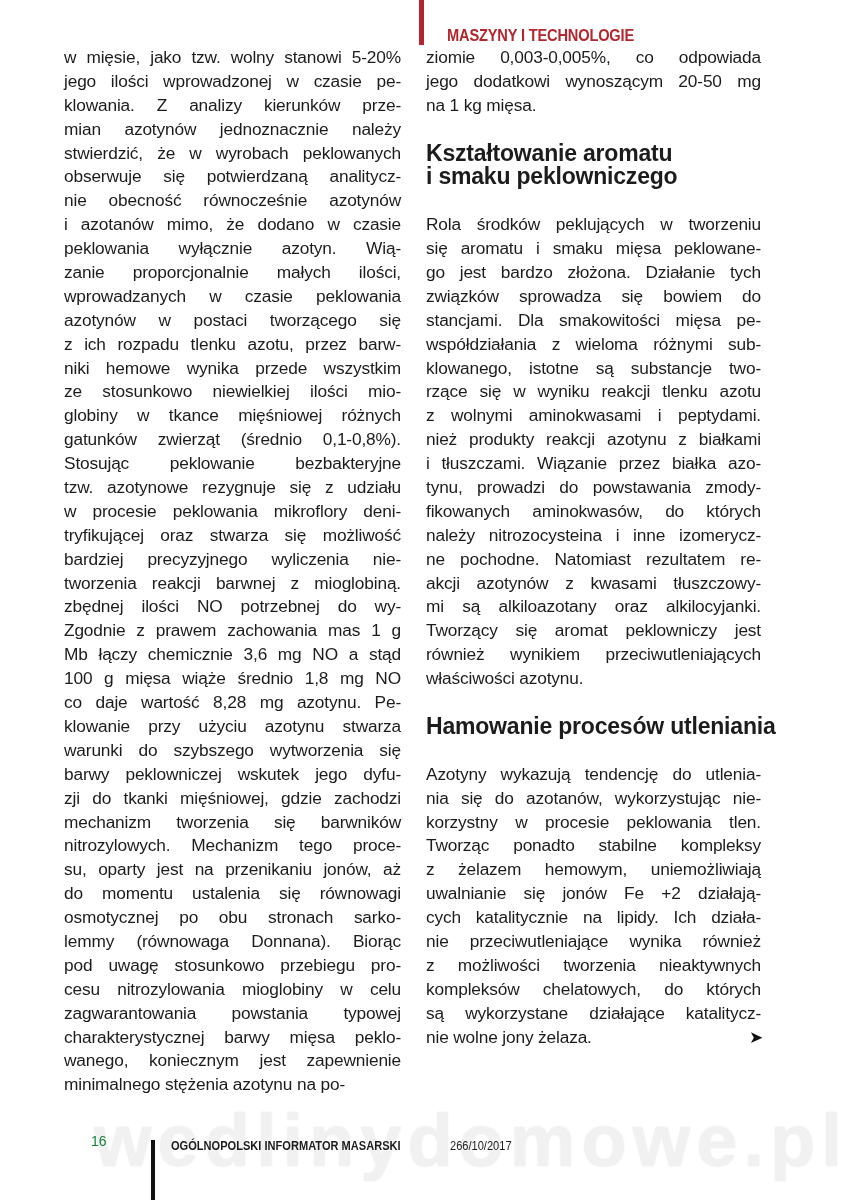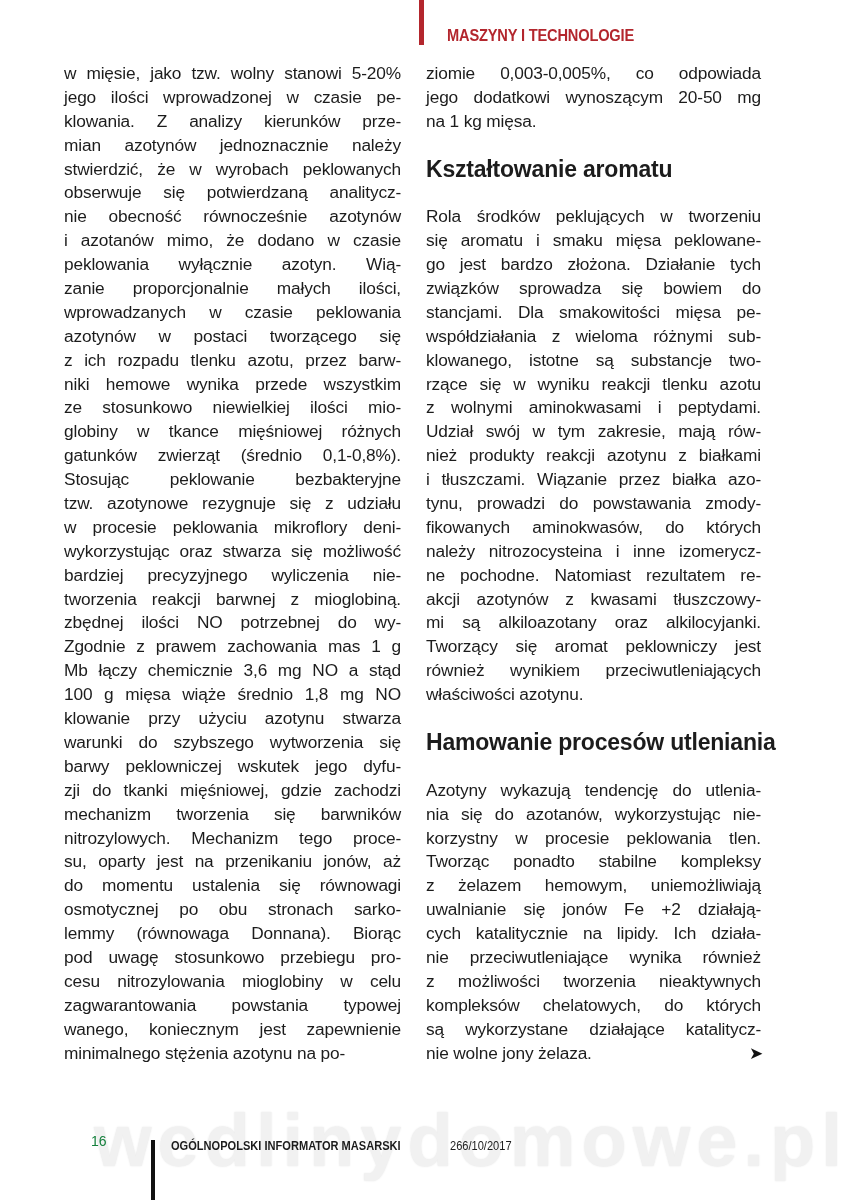--- a/index.html
+++ b/index.html
@@ -1,19 +1,19 @@
 <!DOCTYPE html>
 <html><head>
 <meta charset="utf-8">
 <style>
   html, body { margin: 0; padding: 0; background: #ffffff; }
   body { width: 843px; height: 1200px; position: relative; overflow: hidden; font-family: "Liberation Sans", sans-serif; color: #1c1c1c; }
   .section-bar { position: absolute; left: 419px; top: 0; width: 5px; height: 45px; background: #b3262d; }
   .section-title { position: absolute; left: 447px; top: 26px; font-family: "Liberation Sans", sans-serif; font-weight: bold; font-size: 17px; color: #b3262d; letter-spacing: -0.2px; transform: scaleX(0.86); transform-origin: left top; white-space: nowrap; }
-  .col { position: absolute; top: 62px; }
+  .col { position: absolute; top: 46px; }
   .col-left { left: 64px; width: 337px; }
   .col-right { left: 426px; width: 335px; }
   .line { display: block; font-size: 17.3px; line-height: 23.9px; height: 23.9px; white-space: nowrap; text-align: justify; text-align-last: justify; letter-spacing: -0.15px; }
   .line.last { text-align-last: left; }
   .heading { display: block; font-weight: bold; font-size: 23px; line-height: 23.9px; height: 23.9px; white-space: nowrap; letter-spacing: -0.2px; }
   .gap { display: block; height: 23.9px; }
   .arrow-line { position: relative; }
   .continue-arrow { position: absolute; right: -2px; top: 0; font-size: 17px; color: #111; }
   .watermark { position: absolute; left: 94px; top: 1098px; font-family: "Liberation Sans", sans-serif; font-weight: bold; font-size: 74px; color: #f1f1f1; letter-spacing: 6px; white-space: nowrap; text-shadow: 0 0 2px #e6e6e6; }
   .page-number { position: absolute; left: 91px; top: 1133px; font-size: 14px; color: #15803d; }
@@ -43,64 +43,66 @@
     <span class="line">wprowadzanych w czasie peklowania</span>
     <span class="line">azotynów w postaci tworzącego się</span>
     <span class="line">z ich rozpadu tlenku azotu, przez barw-</span>
     <span class="line">niki hemowe wynika przede wszystkim</span>
     <span class="line">ze stosunkowo niewielkiej ilości mio-</span>
     <span class="line">globiny w tkance mięśniowej różnych</span>
     <span class="line">gatunków zwierząt (średnio 0,1-0,8%).</span>
     <span class="line">Stosując peklowanie bezbakteryjne</span>
     <span class="line">tzw. azotynowe rezygnuje się z udziału</span>
     <span class="line">w procesie peklowania mikroflory deni-</span>
-    <span class="line">wykorzystując oraz stwarza się możliwość</span>
+    <span class="line">tryfikującej oraz stwarza się możliwość</span>
     <span class="line">bardziej precyzyjnego wyliczenia nie-</span>
     <span class="line">tworzenia reakcji barwnej z mioglobiną.</span>
     <span class="line">zbędnej ilości NO potrzebnej do wy-</span>
     <span class="line">Zgodnie z prawem zachowania mas 1 g</span>
     <span class="line">Mb łączy chemicznie 3,6 mg NO a stąd</span>
     <span class="line">100 g mięsa wiąże średnio 1,8 mg NO</span>
+    <span class="line">co daje wartość 8,28 mg azotynu. Pe-</span>
     <span class="line">klowanie przy użyciu azotynu stwarza</span>
     <span class="line">warunki do szybszego wytworzenia się</span>
     <span class="line">barwy peklowniczej wskutek jego dyfu-</span>
     <span class="line">zji do tkanki mięśniowej, gdzie zachodzi</span>
     <span class="line">mechanizm tworzenia się barwników</span>
     <span class="line">nitrozylowych. Mechanizm tego proce-</span>
     <span class="line">su, oparty jest na przenikaniu jonów, aż</span>
     <span class="line">do momentu ustalenia się równowagi</span>
     <span class="line">osmotycznej po obu stronach sarko-</span>
     <span class="line">lemmy (równowaga Donnana). Biorąc</span>
     <span class="line">pod uwagę stosunkowo przebiegu pro-</span>
     <span class="line">cesu nitrozylowania mioglobiny w celu</span>
     <span class="line">zagwarantowania powstania typowej</span>
+    <span class="line">charakterystycznej barwy mięsa peklo-</span>
     <span class="line">wanego, koniecznym jest zapewnienie</span>
     <span class="line last">minimalnego stężenia azotynu na po-</span>
   </div>
 
 <div class="col col-right">
   <div id="right-intro">
       <span class="line">ziomie 0,003-0,005%, co odpowiada</span>
       <span class="line">jego dodatkowi wynoszącym 20-50 mg</span>
       <span class="line last">na 1 kg mięsa.</span>
     </div>
   <span class="gap"></span>
   <span class="heading">Kształtowanie aromatu</span>
+  <span class="heading">i smaku peklowniczego</span>
   <span class="gap"></span>
   <div id="right-s1">
       <span class="line">Rola środków peklujących w tworzeniu</span>
       <span class="line">się aromatu i smaku mięsa peklowane-</span>
       <span class="line">go jest bardzo złożona. Działanie tych</span>
       <span class="line">związków sprowadza się bowiem do</span>
       <span class="line">stancjami. Dla smakowitości mięsa pe-</span>
       <span class="line">współdziałania z wieloma różnymi sub-</span>
       <span class="line">klowanego, istotne są substancje two-</span>
       <span class="line">rzące się w wyniku reakcji tlenku azotu</span>
       <span class="line">z wolnymi aminokwasami i peptydami.</span>
-      <span class="line">Udział swój w tym zakresie, mają rów-</span>
       <span class="line">nież produkty reakcji azotynu z białkami</span>
       <span class="line">i tłuszczami. Wiązanie przez białka azo-</span>
       <span class="line">tynu, prowadzi do powstawania zmody-</span>
       <span class="line">fikowanych aminokwasów, do których</span>
       <span class="line">należy nitrozocysteina i inne izomerycz-</span>
       <span class="line">ne pochodne. Natomiast rezultatem re-</span>
       <span class="line">akcji azotynów z kwasami tłuszczowy-</span>
       <span class="line">mi są alkiloazotany oraz alkilocyjanki.</span>
       <span class="line">Tworzący się aromat peklowniczy jest</span>
       <span class="line">również wynikiem przeciwutleniających</span>

